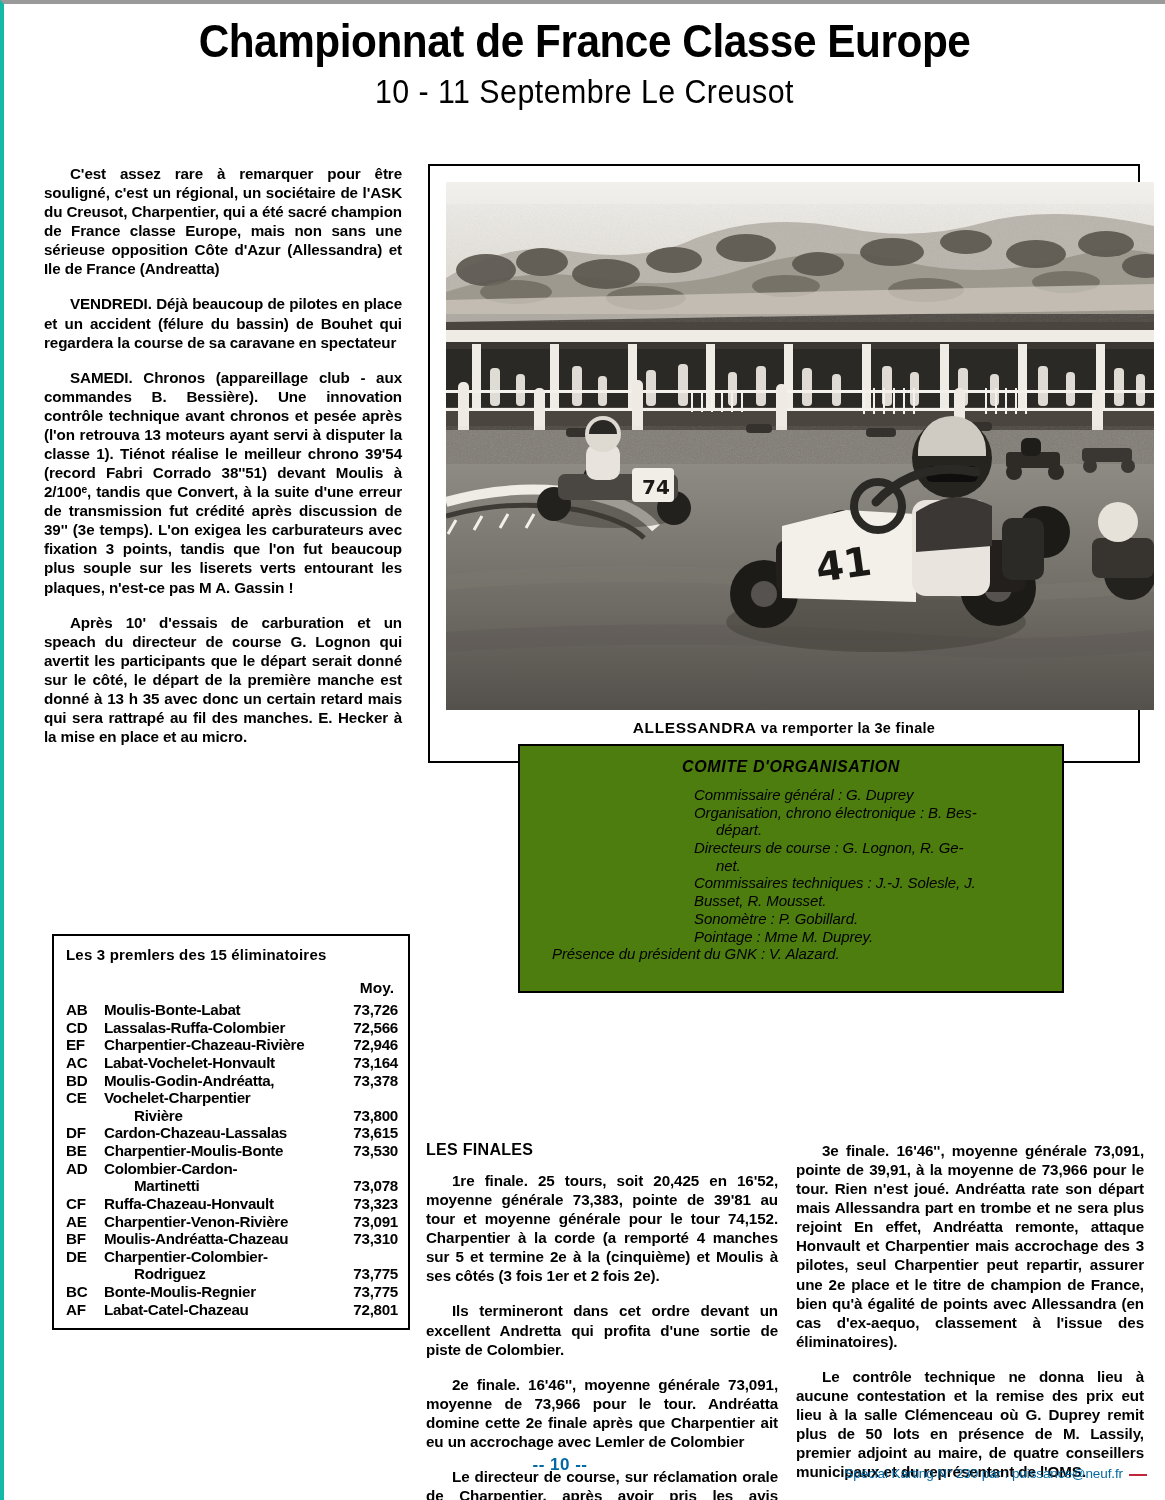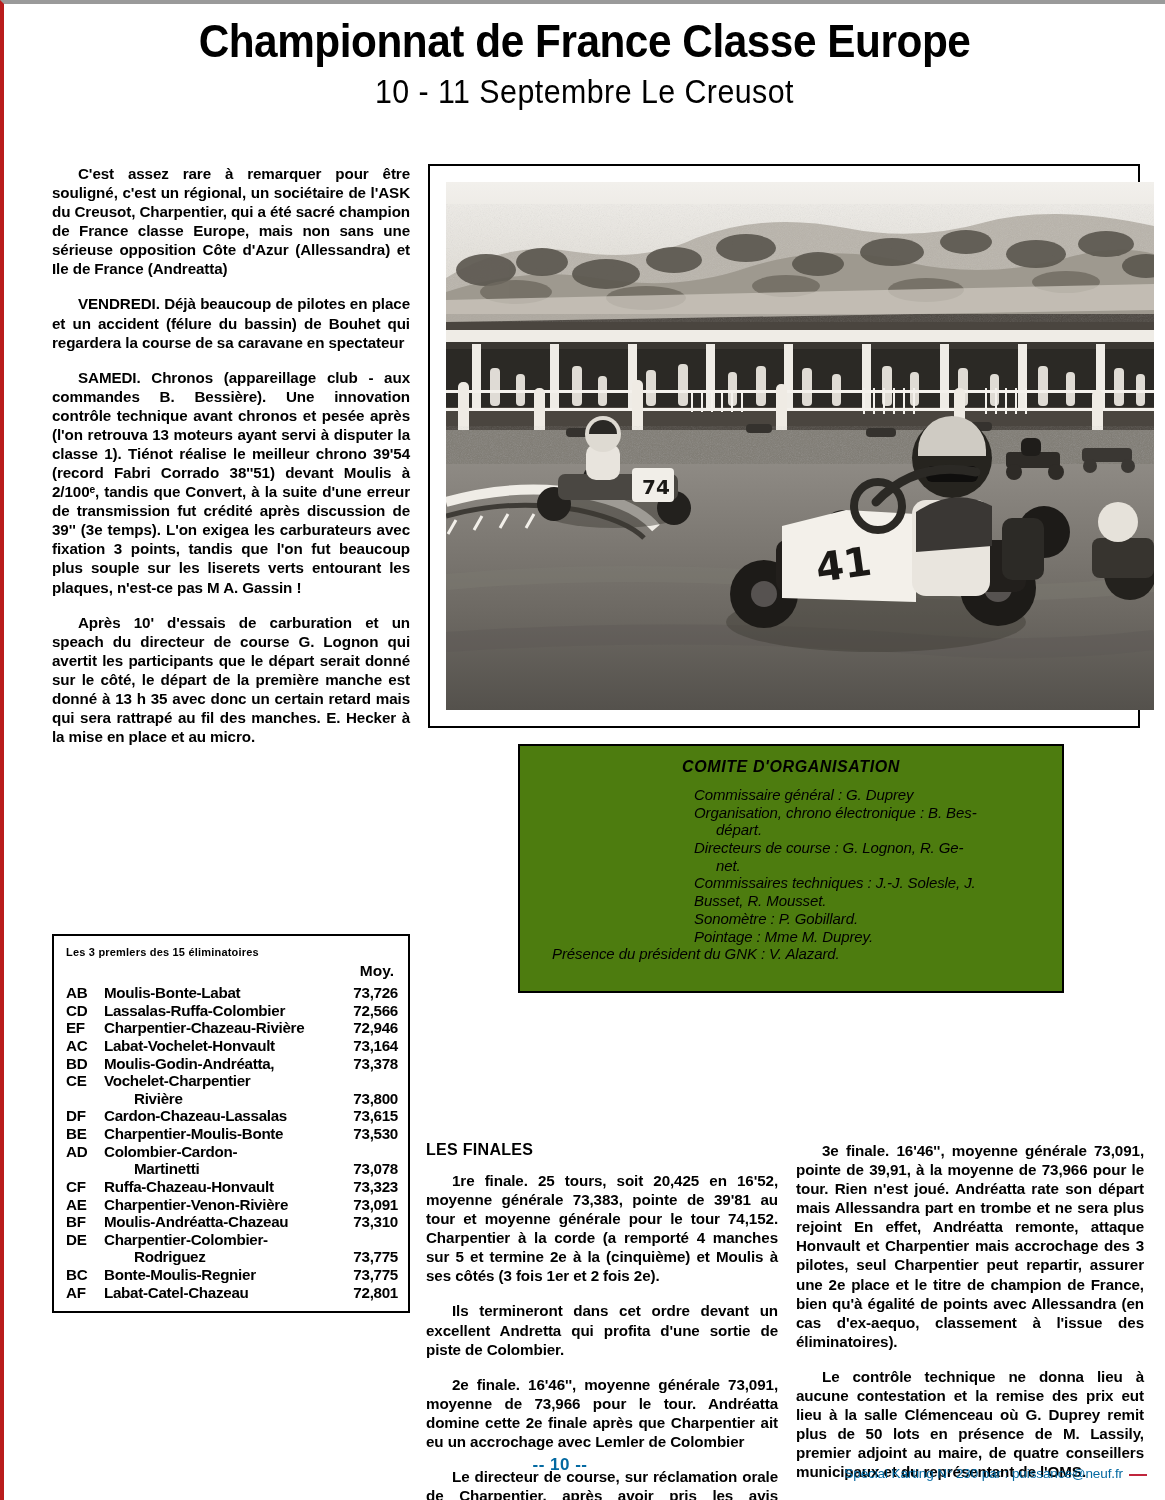--- a/index.html
+++ b/index.html
@@ -10,21 +10,21 @@
     background: #ffffff;
     font-family: "Liberation Sans", sans-serif;
     color: #000000;
     position: relative;
     overflow: hidden;
   }
   .page {
     position: absolute;
     left: 0; top: 0;
     width: 1165px; height: 1500px;
-    border-left: 4px solid #b91c1c;
+    border-left: 4px solid #14b8a6;
     border-top: 4px solid #9a9a9a;
     background: #fff;
   }
 
   
   .masthead { padding-top: 14px; text-align: center; }
   .title-main {
     font-family: "Liberation Sans", sans-serif;
     font-weight: bold;
     font-size: 46px;
@@ -40,21 +40,21 @@
     letter-spacing: 0.5px;
     margin: 8px 0 0 0;
     transform: scaleX(0.92);
   }
 
   
   .body-area { position: absolute; left: 0; top: 152px; width: 1165px; }
 
   .col-left {
     position: absolute;
-    left: 48px; top: 8px;
+    left: 40px; top: 8px;
     width: 358px;
   }
   .col-right-top {
     position: absolute;
     left: 424px; top: 8px;
     width: 712px;
   }
 
   p.art {
     font-size: 15.2px;
@@ -128,24 +128,24 @@
   
   .elim-box {
     position: absolute;
     left: 48px; top: 778px;
     width: 358px;
     border: 2px solid #000;
     padding: 10px 10px 10px 12px;
     background: #fff;
   }
   .elim-title {
-    font-size: 11px;
+    font-size: 15px;
     font-weight: 600;
     letter-spacing: 0.2px;
-    margin-bottom: 4px;
+    margin-bottom: 16px;
     white-space: nowrap;
   }
   .elim-moy {
     text-align: right;
     font-size: 15.5px;
     font-weight: bold;
     padding-right: 4px;
     margin-bottom: 4px;
   }
   table.elim { width: 100%; border-collapse: collapse; }
@@ -415,20 +415,24 @@
 
             <g>
               <circle cx="684" cy="392" r="26" fill="#24221e"></circle>
               <rect x="646" y="356" width="62" height="40" rx="8" fill="#37342f"></rect>
               <circle cx="672" cy="340" r="20" fill="#e6e2da"></circle>
             </g>
 
             <rect x="0" y="0" width="708" height="528" fill="#ffffff" opacity="0.001" filter="url(#grain)"></rect>
           </svg>
         </div>
+        <div class="photo-caption">
+          <span class="lead">ALLESSANDRA</span>
+          <span>va remporter la 3e finale</span>
+        </div>
       </div>
     </div>
 
     <div class="comite-wrap">
       <div class="comite">
         <h3>COMITE D'ORGANISATION</h3>
         <ul>
           <li>Commissaire général : G. Duprey</li>
           <li>Organisation, chrono électronique : B. Bes-</li>
           <li class="indent2">départ.</li>

